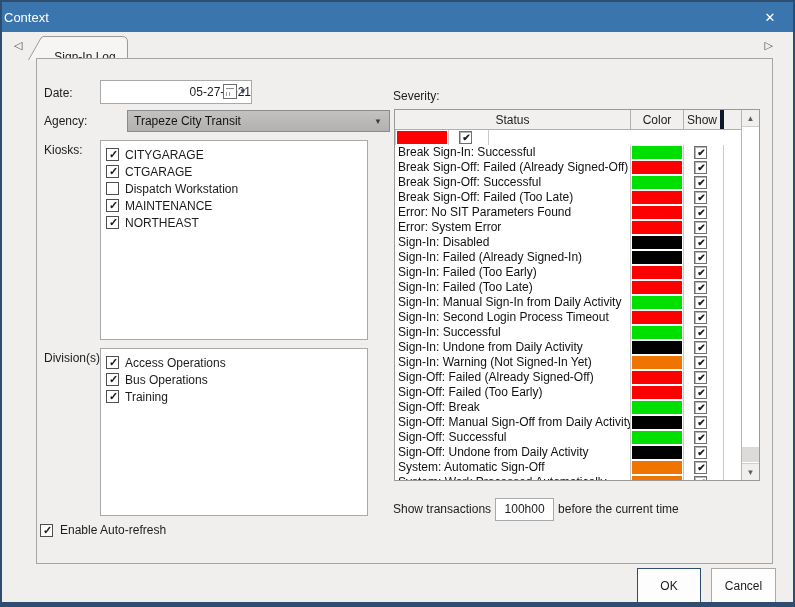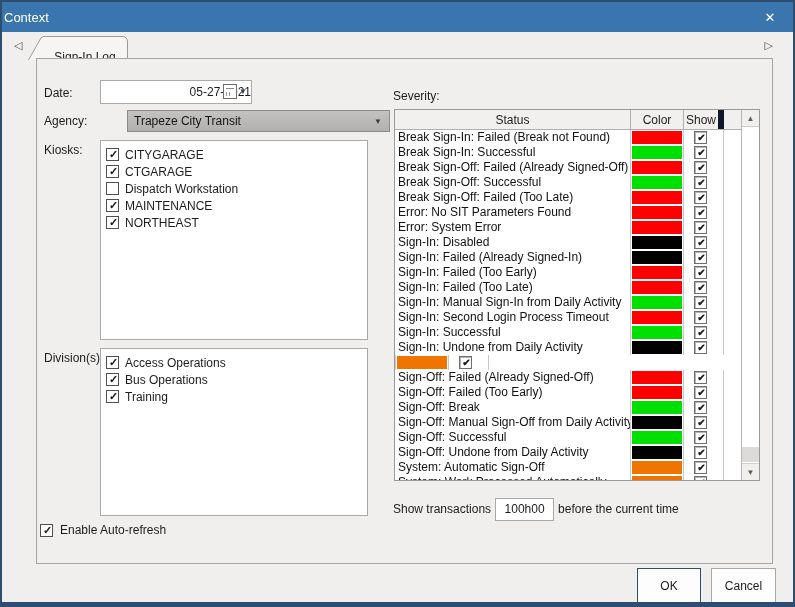--- a/index.html
+++ b/index.html
@@ -51,21 +51,21 @@
   
   .sev-label{left:356px;top:30px;}
   .sev-table{position:absolute;left:357px;top:50px;width:366px;height:372px;
     border:1px solid #999;background:#fff;display:flex;}
   .sev-main{width:347px;height:100%;}
   .sev-header{display:flex;height:20px;background:#f1f0ef;border-bottom:1px solid #b0b0b0;
     font-size:12px;color:#1c1c1c;}
   .sev-header div{display:flex;align-items:center;justify-content:center;}
   .hd-status{width:235px;}
   .hd-color{width:54px;border-left:1px solid #b0b0b0;border-right:1px solid #b0b0b0;}
-  .hd-show{width:40px;border-right:6px solid #0f172a;}
+  .hd-show{width:40px;border-right:4px solid #0f172a;}
   .hd-fill{flex:1;}
   .sev-rows{height:350px;overflow:hidden;}
   .sev-row{display:flex;height:15px;background:#fff;}
   .sev-status{width:235px;font-size:12px;color:#111;padding-left:3px;white-space:nowrap;
     overflow:hidden;line-height:15px;}
   .sev-color{width:54px;border-left:1px solid #c9c9c9;border-right:1px solid #c9c9c9;
     padding:1px 1px;}
   .sev-color .swatch{width:100%;height:100%;}
   .sev-show{width:40px;border-right:1px solid #c9c9c9;display:flex;align-items:center;
     justify-content:center;}
@@ -184,21 +184,20 @@
     <div class="sev-table">
       <div class="sev-main">
         <div class="sev-header">
           <div class="hd-status">Status</div>
           <div class="hd-color">Color</div>
           <div class="hd-show">Show</div>
           <div class="hd-fill"></div>
         </div>
         <div class="sev-rows" id="sev-rows">
             <div class="sev-row">
-              <div class="sev-status">Break Sign-In: Failed (Break not Found)</div>
               <div class="sev-color">
                 <div class="swatch" style="background: rgb(255, 0, 0);"></div>
               </div>
               <div class="sev-show">
                 <span class="cb cb3d">
                   <span class="tick">✔</span>
                 </span>
               </div>
               <div class="sev-fillcell"></div>
             </div>
@@ -364,20 +363,21 @@
                 <div class="swatch" style="background: rgb(0, 0, 0);"></div>
               </div>
               <div class="sev-show">
                 <span class="cb cb3d">
                   <span class="tick">✔</span>
                 </span>
               </div>
               <div class="sev-fillcell"></div>
             </div>
             <div class="sev-row">
+              <div class="sev-status">Sign-In: Warning (Not Signed-In Yet)</div>
               <div class="sev-color">
                 <div class="swatch" style="background: rgb(240, 116, 0);"></div>
               </div>
               <div class="sev-show">
                 <span class="cb cb3d">
                   <span class="tick">✔</span>
                 </span>
               </div>
               <div class="sev-fillcell"></div>
             </div>

